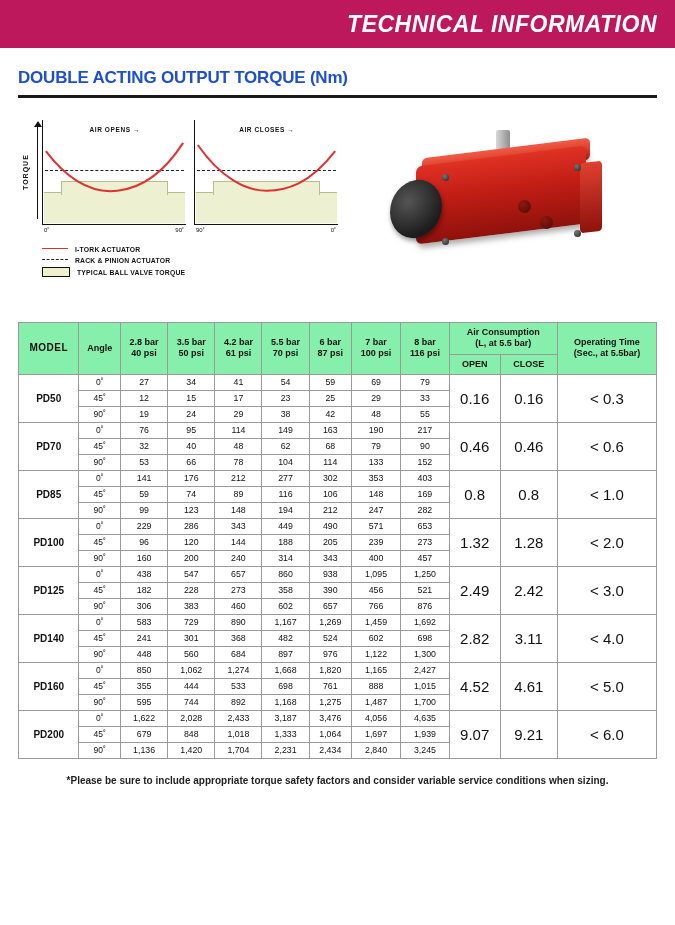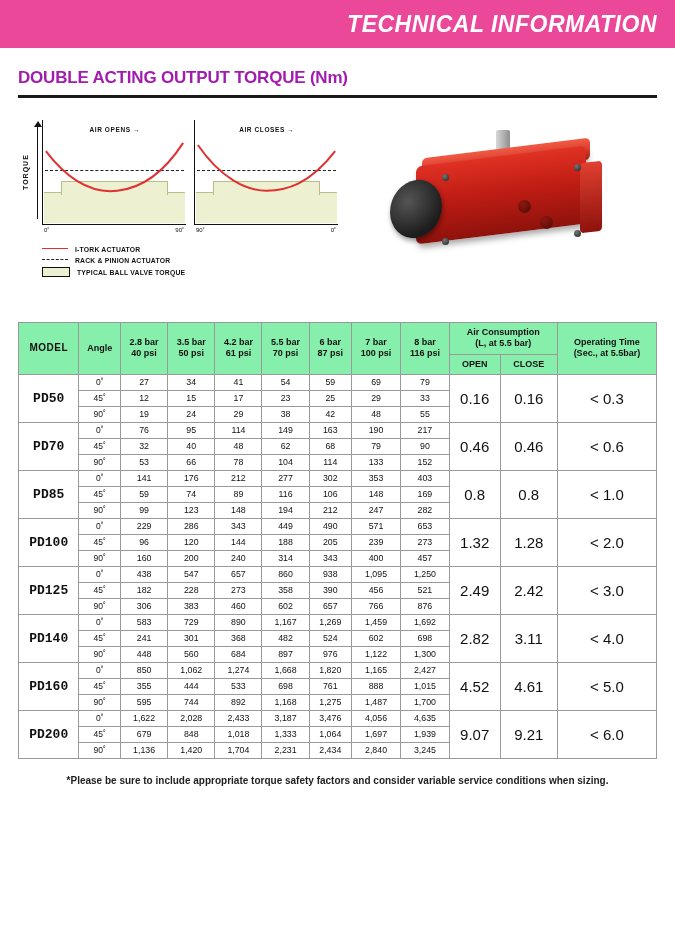--- a/index.html
+++ b/index.html
@@ -12,21 +12,21 @@
     background: #ffffff;
     font-family: "Liberation Sans", sans-serif;
     color: #1a1a1a;
     position: relative;
     overflow: hidden;
   }
 
   
   .page-header {
     height: 48px;
-    background: #ec4899;
+    background: #be185d;
     display: flex;
     align-items: center;
     justify-content: flex-end;
     padding-right: 18px;
     box-sizing: border-box;
   }
   .page-header .title {
     color: #ffffff;
     font-size: 23px;
     font-weight: bold;
@@ -36,21 +36,21 @@
 
   
   .section-title-wrap {
     margin: 20px 18px 0 18px;
     padding-bottom: 7px;
     border-bottom: 3px solid #1a1a1a;
   }
   .section-title {
     font-size: 17px;
     font-weight: bold;
-    color: #a21caf;
+    color: #1d4ed8;
     letter-spacing: -0.2px;
   }
 
   
   .figure-row {
     display: flex;
     margin: 22px 18px 0 18px;
     align-items: flex-start;
     height: 180px;
   }
@@ -298,22 +298,21 @@
     font-size: 9px;
     padding: 4px 2px;
     line-height: 1.25;
   }
   table.torque thead th.model-h {
     font-size: 10px;
     letter-spacing: 0.5px;
   }
   td.model {
     font-weight: bold;
-    font-size: 13px;
-    font-family: Liberation Mono, monospace;
+    font-size: 10px;
   }
   td.angle {
     font-size: 8.5px;
   }
   td.val {
     font-size: 8.8px;
     padding: 2.5px 3px;
   }
   td.cons, td.time {
     font-size: 15px;

